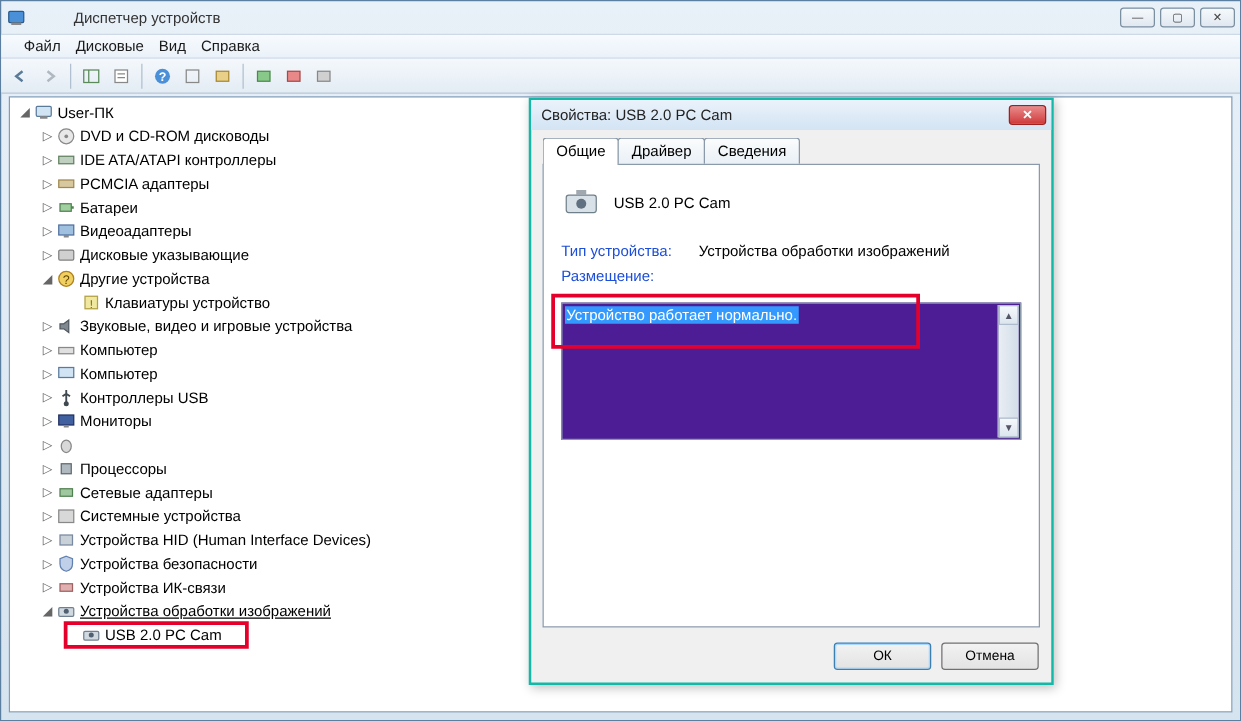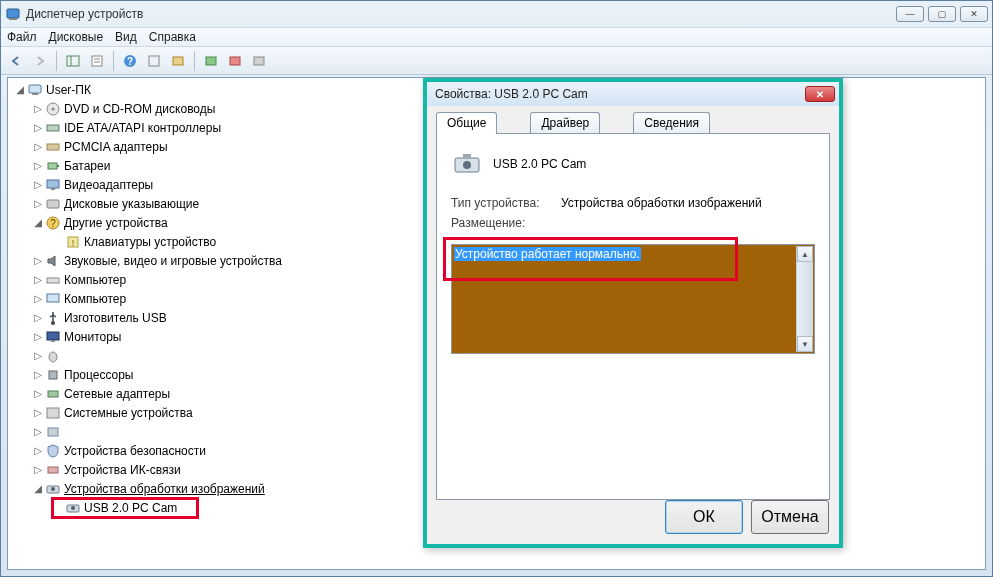--- a/index.html
+++ b/index.html
@@ -1,26 +1,26 @@
 <!DOCTYPE html>
 <html><head>
 <meta charset="utf-8">
 <style>
   * { box-sizing: border-box; font-family: "Segoe UI", Tahoma, sans-serif; }
   body { margin: 0; background: #fff; width: 993px; height: 577px; overflow: hidden; font-size: 12px; }
   
   .window { width: 993px; height: 577px; border: 1px solid #5a7fa0; background: linear-gradient(#e8f0f8, #d6e4f0); position: relative; }
   
-  .titlebar { height: 26px; display: flex; align-items: center; padding: 0 4px; }
+  .titlebar { height: 26px; display: flex; align-items: center; padding: 0 4px; gap: 33px; }
   .titlebar .app-icon { width: 16px; height: 16px; margin-right: 5px; }
   .titlebar .title { flex: 1; color: #333; font-size: 12px; }
   .window-controls { display: flex; gap: 4px; }
   .win-btn { width: 28px; height: 16px; border: 1px solid #7a8fa0; border-radius: 3px; background: linear-gradient(#f5f9fc,#e0e8f0); display: flex; align-items: center; justify-content: center; font-size: 9px; color: #444; cursor: default; }
   
-  .menubar { height: 20px; background: linear-gradient(#f7fbff,#eaf1f8); display: flex; align-items: center; padding: 0 6px; gap: 12px; border-top: 1px solid #cdd9e6; border-bottom: 1px solid #cdd9e6; }
+  .menubar { height: 20px; background: linear-gradient(#f7fbff,#eaf1f8); display: flex; align-items: center; padding: 0 18px; gap: 12px; border-top: 1px solid #cdd9e6; border-bottom: 1px solid #cdd9e6; }
   .menubar span { color: #1a1a1a; cursor: default; }
   
   .toolbar { height: 28px; background: linear-gradient(#f4f8fc,#e3ecf4); display: flex; align-items: center; padding: 0 4px; gap: 2px; border-bottom: 1px solid #b8c8d8; }
   .tool-btn { width: 22px; height: 22px; display: flex; align-items: center; justify-content: center; border: 1px solid transparent; border-radius: 2px; }
   .tool-sep { width: 1px; height: 20px; background: #b0c0d0; margin: 0 3px; }
   
   .client { position: absolute; top: 76px; left: 6px; right: 6px; bottom: 6px; background: #fff; border: 1px solid #7f9db9; }
   
   .tree { position: absolute; top: 2px; left: 2px; bottom: 2px; width: 400px; overflow: auto; font-size: 12px; color: #000; }
   .tree-node { height: 19px; display: flex; align-items: center; white-space: nowrap; }
@@ -28,51 +28,51 @@
   .tree-node .node-icon { width: 16px; height: 16px; margin: 0 3px 0 1px; flex-shrink: 0; }
   .tree-node .node-label { }
   .lvl0 { padding-left: 4px; }
   .lvl1 { padding-left: 22px; }
   .lvl2 { padding-left: 42px; }
   
   .highlight-box { position: absolute; border: 3px solid #e4002b; pointer-events: none; }
   .hl-tree { top: -1px; left: 41px; width: 148px; height: 22px; }
   
   
-  .dialog { position: absolute; top: 0px; left: 415px; width: 420px; height: 470px; background: #f0f0f0; border: 4px solid #14b8a6; box-shadow: 2px 2px 8px rgba(0,0,0,.25); }
+  .dialog { position: absolute; top: 0px; left: 415px; width: 420px; height: 470px; background: #f0f0f0; border: 2px solid #14b8a6; box-shadow: 2px 2px 8px rgba(0,0,0,.25); }
   .dialog-titlebar { height: 24px; background: linear-gradient(#eaf3fb,#d3e4f3); display: flex; align-items: center; padding: 0 4px; font-size: 12px; color: #222; }
   .dialog-titlebar .dlg-title { flex: 1; padding-left: 4px; }
   .dlg-close { width: 30px; height: 16px; background: linear-gradient(#ea8b8b,#cf3a3a); border: 1px solid #a02020; border-radius: 3px; display: flex; align-items: center; justify-content: center; color: #fff; font-size: 10px; font-weight: bold; }
   
   .tab-area { position: absolute; top: 30px; left: 9px; right: 9px; bottom: 44px; }
-  .tabs { display: flex; height: 22px; gap: 34px; }
+  .tabs { display: flex; height: 22px; }
   .tab { padding: 3px 10px 0 10px; border: 1px solid #8a9aab; border-bottom: none; border-radius: 3px 3px 0 0; background: linear-gradient(#fbfcfd,#e8eff6); margin-right: -1px; font-size: 12px; cursor: default; position: relative; }
   .tab.active { background: #fff; z-index: 2; }
   .tab-body { position: absolute; top: 21px; left: 0; right: 0; bottom: 0; border: 1px solid #8a9aab; background: #fff; padding: 14px 14px; }
   
   .device-header { display: flex; align-items: center; gap: 10px; margin-bottom: 16px; }
   .device-header .dev-icon { width: 32px; height: 32px; }
   .device-header .dev-name { font-size: 12px; }
   
   .info-row { display: flex; margin: 6px 0; font-size: 12px; }
-  .info-row .lbl { width: 110px; color: #404040; }
+  .info-row .lbl { width: 110px; color: #1d4ed8; }
   .info-row .val { flex: 1; color: #000; }
   
   .status-group { margin-top: 14px; position: relative; }
   .status-group .group-label { font-size: 12px; color: #000; margin-bottom: 4px; }
-  .status-box { width: 100%; height: 110px; border: 1px solid #8a9aab; background: #a16207; padding: 2px; font-size: 12px; position: relative; }
+  .status-box { width: 100%; height: 110px; border: 1px solid #8a9aab; background: #4c1d95; padding: 2px; font-size: 12px; position: relative; }
   .status-text { display: inline-block; background: #3399ff; color: #fff; padding: 0px 1px; }
   .status-scrollbar { position: absolute; top: 1px; right: 1px; bottom: 1px; width: 17px; background: linear-gradient(90deg,#e9eef4,#d2dde8); border-left: 1px solid #c0ccd8; }
   .sb-arrow { height: 16px; background: linear-gradient(#f5f9fc,#dce5ee); border: 1px solid #aebccb; display: flex; align-items: center; justify-content: center; font-size: 8px; color: #556; }
   .sb-arrow.bottom { position: absolute; bottom: 0; left: 0; right: 0; }
   
   .hl-status { top: -7px; left: -8px; width: 295px; height: 44px; }
   
   .dlg-buttons { position: absolute; bottom: 10px; right: 10px; display: flex; gap: 8px; }
-  .dlg-btn { min-width: 78px; height: 34px; border: 1px solid #707070; border-radius: 3px; background: linear-gradient(#f2f2f2,#e3e3e3); font-size: 16px; display: flex; align-items: center; justify-content: center; cursor: default; }
+  .dlg-btn { min-width: 78px; height: 22px; border: 1px solid #707070; border-radius: 3px; background: linear-gradient(#f2f2f2,#e3e3e3); font-size: 11px; display: flex; align-items: center; justify-content: center; cursor: default; }
   .dlg-btn.default { border-color: #3c7fb1; box-shadow: inset 0 0 0 1px #a8d8ff; }
   
   
   svg { display: block; }
   
   
   .tree-node-wrap { position: relative; }
 </style>
 </head>
 <body>
@@ -280,21 +280,21 @@
             <span class="node-label">Компьютер</span>
           </div>
           <div class="tree-node lvl1">
             <span class="expander">▷</span>
             <span class="node-icon">
               <svg width="16" height="16">
                 <path d="M8 2 L8 12 M8 5 L5 7 M8 5 L11 7" stroke="#404850" fill="none" stroke-width="1.5"></path>
                 <circle cx="8" cy="13" r="2" fill="#404850"></circle>
               </svg>
             </span>
-            <span class="node-label">Изготовитель USB</span>
+            <span class="node-label">Контроллеры USB</span>
           </div>
           <div class="tree-node lvl1">
             <span class="expander">▷</span>
             <span class="node-icon">
               <svg width="16" height="16">
                 <rect x="2" y="3" width="12" height="8" fill="#4060a0" stroke="#203060"></rect>
                 <rect x="6" y="11" width="4" height="2" fill="#888"></rect>
               </svg>
             </span>
             <span class="node-label">Мониторы</span>
@@ -334,20 +334,21 @@
             </span>
             <span class="node-label">Системные устройства</span>
           </div>
           <div class="tree-node lvl1">
             <span class="expander">▷</span>
             <span class="node-icon">
               <svg width="16" height="16">
                 <rect x="3" y="4" width="10" height="8" fill="#c8d0d8" stroke="#7888a0"></rect>
               </svg>
             </span>
+            <span class="node-label">Устройства HID (Human Interface Devices)</span>
           </div>
           <div class="tree-node lvl1">
             <span class="expander">▷</span>
             <span class="node-icon">
               <svg width="16" height="16">
                 <path d="M8 2 L13 4 L13 8 Q13 13 8 14 Q3 13 3 8 L3 4 Z" fill="#c0d0e8" stroke="#6080b0"></path>
               </svg>
             </span>
             <span class="node-label">Устройства безопасности</span>
           </div>

